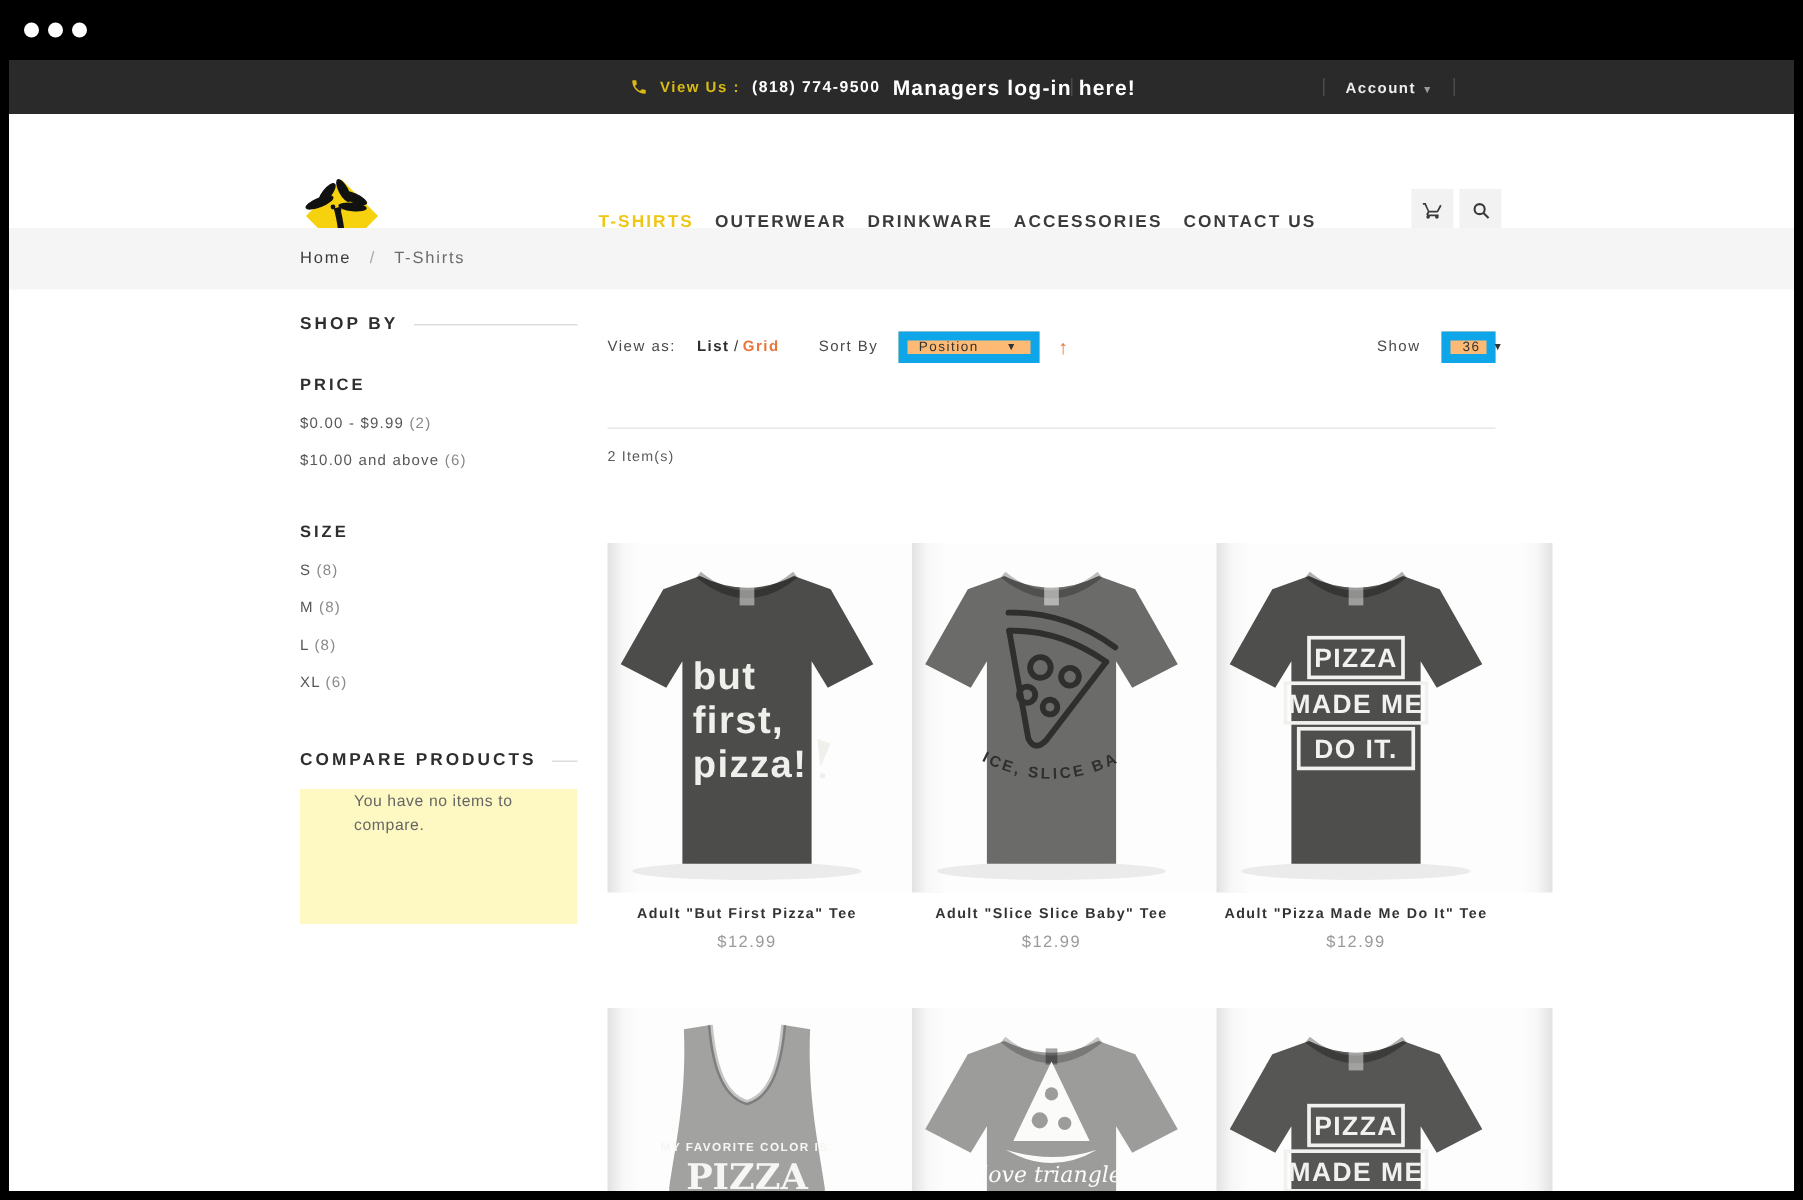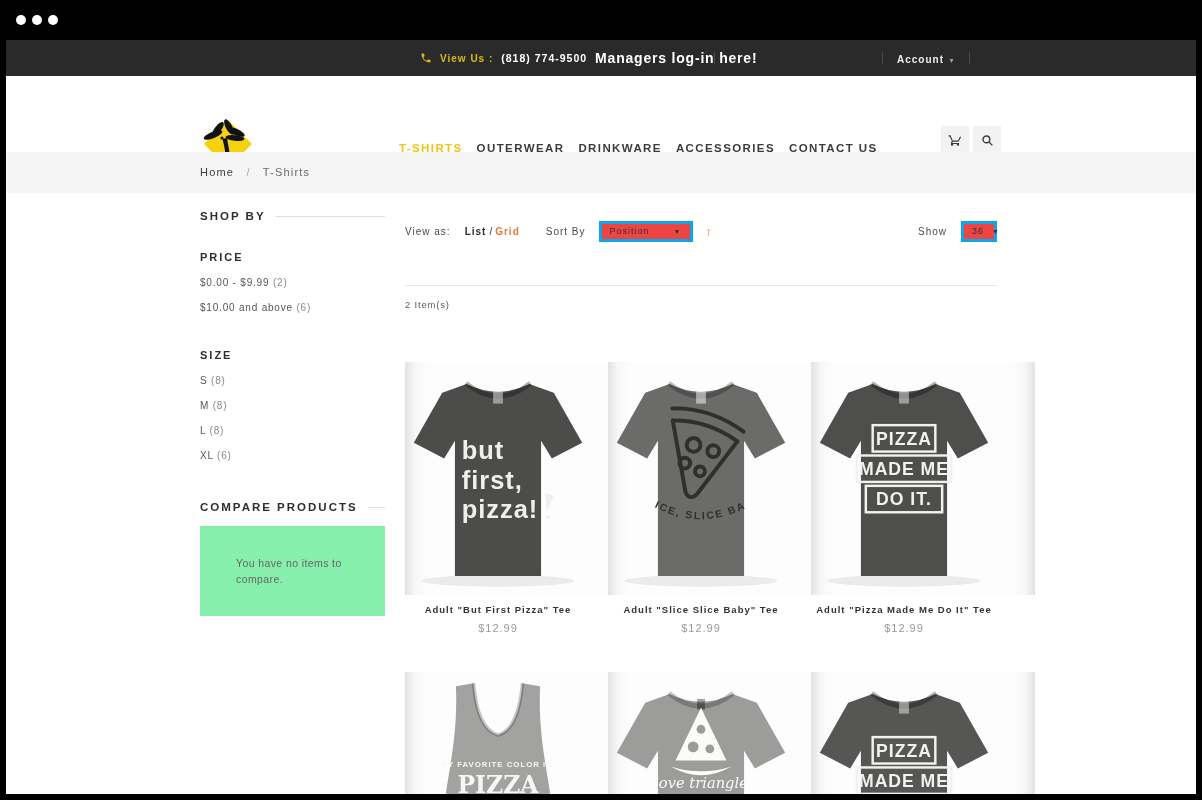--- a/index.html
+++ b/index.html
@@ -48,32 +48,32 @@
 
   
   .sidebar { position:absolute; left:194px; top:170px; width:185px; }
   .side-head { display:flex; align-items:center; font-size:11.5px; font-weight:bold; letter-spacing:2px; color:#2e2e2e; }
   .side-head::after { content:""; flex:1; height:1px; background:#ddd; margin-left:10px; }
   .side-sub { font-size:11px; font-weight:bold; letter-spacing:2px; color:#2e2e2e; margin-top:29px; }
   .side-link { display:block; font-size:10px; letter-spacing:.8px; color:#565656; text-decoration:none; margin-top:14px; }
   .side-link .cnt { color:#8a8a8a; }
   .size-block { margin-top:36px; }
   .compare-head { margin-top:40px; }
-  .compare-box { margin-top:13px; width:185px; height:90px; background:#86efac; display:flex; align-items:center; }
+  .compare-box { margin-top:13px; width:185px; height:90px; background:#fef9c3; display:flex; align-items:flex-start; }
   .compare-box p { width:118px; margin-left:36px; font-size:10.5px; color:#666; line-height:16px; letter-spacing:.4px; }
 
   
   .main { position:absolute; left:399px; top:180px; width:592px; }
   .toolbar { height:22px; display:flex; align-items:center; }
   .t-label { font-size:10px; letter-spacing:1px; color:#4a4a4a; }
   .view-list { color:#2f2f2f; font-size:10px; letter-spacing:1px; text-decoration:none; margin-left:14px; font-weight:bold;}
   .view-slash { color:#2f2f2f; font-size:10px; margin:0 3px; }
   .view-grid { color:#e8763a; font-size:10px; letter-spacing:1px; text-decoration:none; font-weight:bold;}
   .sortby-label { margin-left:26px; }
-  .select { background:#ef4444; border:3px solid #0ea5e9; height:21px; display:flex; align-items:center; justify-content:space-between; padding:0 8px; font-size:9px; letter-spacing:1px; color:#333; cursor:pointer; }
+  .select { background:#fdba74; border:6px solid #0ea5e9; height:21px; display:flex; align-items:center; justify-content:space-between; padding:0 8px; font-size:9px; letter-spacing:1px; color:#333; cursor:pointer; }
   .select .caret { font-size:7px; color:#333; margin-left:8px; }
   .sort-select { width:94px; margin-left:13px; }
   .dir-arrow { color:#e8763a; font-size:13px; margin-left:13px; text-decoration:none; }
   .show-group { margin-left:auto; display:flex; align-items:center; }
   .show-select { width:36px; margin-left:14px; }
   .divider { margin-top:43px; border-top:1px solid #e7e7e7; }
   .count { margin-top:13px; font-size:9.5px; letter-spacing:.8px; color:#5c5c5c; }
   .grid { margin-top:52px; display:grid; grid-template-columns:repeat(3,186px); column-gap:17px; }
   .cell { height:310px; }
   .prod-img { width:224px; height:233px; overflow:hidden; display:block;

